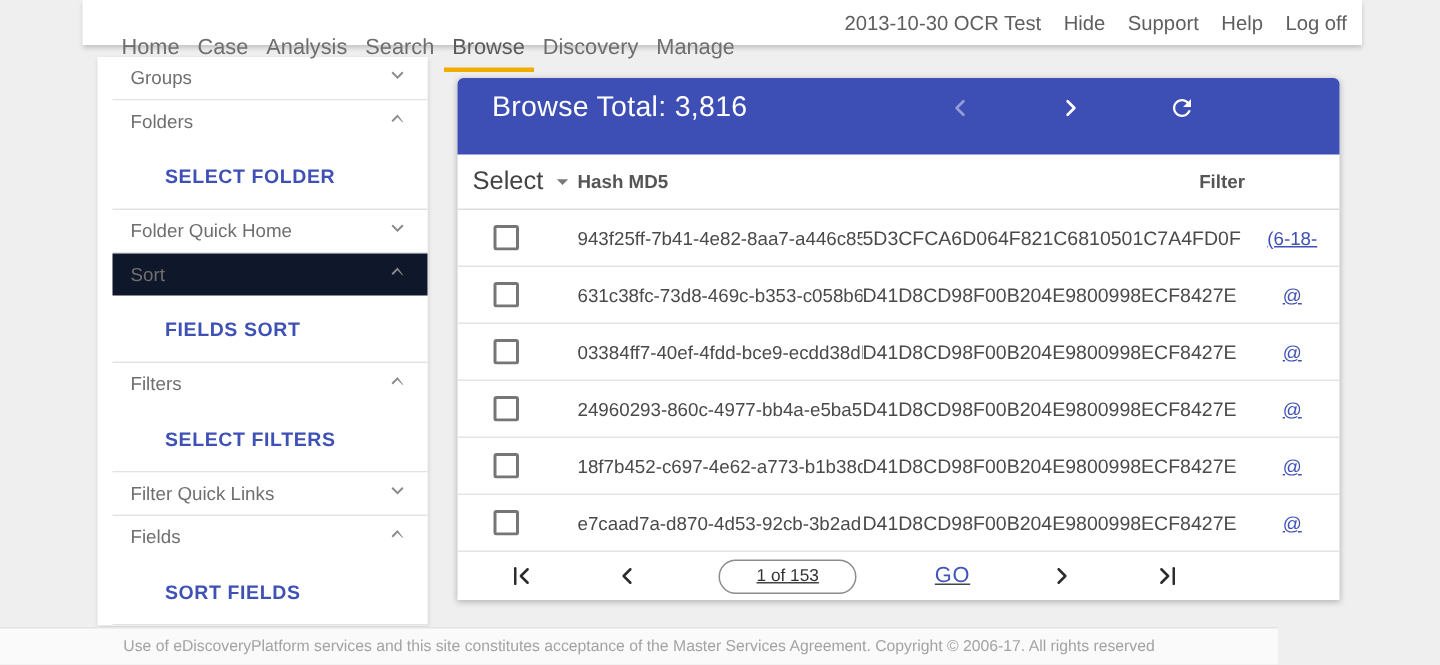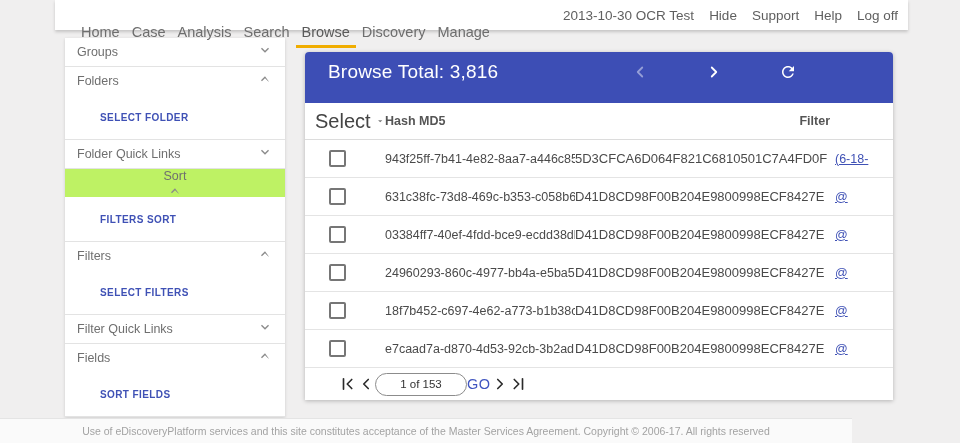--- a/index.html
+++ b/index.html
@@ -28,35 +28,35 @@
     padding:0 6px; font-size:14.5px; color:#6e6e6e;
     border-bottom:3px solid transparent; cursor:pointer; flex:none;
   }
   .nav-item.active { border-bottom-color:var(--underline,#f0ad00); color:#5a5a5a; }
   .topmenu { display:flex; align-items:center; gap:15px; margin-right:10px; font-size:13.5px; color:#5f5f5f; }
   .topmenu > span { cursor:pointer; white-space:nowrap; }
 
   
   .sidebar {
     position:absolute; left:65px; top:38px; width:220px;
-    background:#fff; box-shadow:0 1px 3px rgba(0,0,0,0.15);
+    background:#fff; box-shadow:0 1px 3px rgba(0,0,0,0.15);padding-left:10px;
   }
   .side-section { border-bottom:1px solid #e3e3e3; background:#fff; }
   .side-head {
     height:28px; display:flex; align-items:center; justify-content:space-between;
     padding:0 12px; cursor:pointer;
   }
-  .side-head.highlighted { background:#bef264;flex-direction:column; }
+  .side-head.highlighted { background:#0f172a; }
   .side-label { font-size:12.5px; color:#6f6f6f; }
   .side-head svg { width:16px; height:16px; fill:#8a8a8a; }
   .side-action { height:44px; display:flex; align-items:center; padding-left:35px; }
   .side-action button {
     background:none; border:none; cursor:pointer;
     font-family:"Liberation Sans", sans-serif;
-    font-size:10px; font-weight:bold; letter-spacing:0.4px;
+    font-size:13px; font-weight:bold; letter-spacing:0.4px;
     color:var(--link,#3f51b5);
   }
 
   
   .browse-card {
     position:absolute; left:305px; top:52px; width:588px;
     background:#fff; box-shadow:0 1px 4px rgba(0,0,0,0.25);
     border-radius:4px 4px 0 0;
   }
   .browse-header {
@@ -74,39 +74,40 @@
   .grid-row {
     display:grid; grid-template-columns:80px 190px 260px 1fr;
     align-items:center;
   }
   .thead {
     height:37px; border-bottom:1px solid #dcdcdc;
   }
   .th { font-size:12.5px; font-weight:bold; color:#555; overflow:hidden; white-space:nowrap; }
   .th-select {
     display:flex; align-items:center; gap:4px; padding-left:10px;
-    font-size:20px; font-weight:normal; color:#444; cursor:pointer;
+    font-size:17px; font-weight:normal; color:#444; cursor:pointer;
   }
   .th-select svg { width:18px; height:18px; fill:#7a7a7a; }
   .th-title { text-align:right; padding-right:5px; }
 
   .trow { height:38px; border-bottom:1px solid #e4e4e4; }
   .cell { font-size:12.5px; color:#4a4a4a; overflow:hidden; white-space:nowrap; }
   .cell-hash { font-size:13px; }
-  .cell-title { text-align:left; padding-right:5px; overflow:visible; }
+  .cell-title { text-align:center; padding-right:5px; overflow:visible; }
   .cell-title a { color:var(--link,#3f51b5); text-decoration:underline; font-size:12.5px; cursor:pointer; }
   .row-check {
     appearance:none; -webkit-appearance:none;
     width:17px; height:17px; margin-left:24px;
     border:2px solid #767676; border-radius:2px; background:#fff; cursor:pointer; display:block;
   }
 
   .pager {
-    height:32px; display:flex; align-items:center; 
+    height:32px; display:flex; align-items:center; justify-content:space-between;
     padding:0 106px 0 34px;
+    text-decoration:underline;
   }
   .pg-btn { background:none; border:none; cursor:pointer; display:flex; align-items:center; padding:0; }
   .pg-btn svg { width:18px; height:18px; }
   .page-input {
     width:92px; height:23px; border:1.5px solid #8c8c8c; border-radius:12px;
     text-align:center; font-size:11.5px; color:#333;
     font-family:"Liberation Sans", sans-serif; background:#fff;
   }
   .go-btn {
     background:none; border:none; cursor:pointer;
@@ -177,21 +178,21 @@
         </span>
 
       </div>
       <div class="side-action">
         <button>SELECT FOLDER</button>
       </div>
     </section>
 
     <section class="side-section">
       <div class="side-head">
-        <span class="side-label">Folder Quick Links</span>
+        <span class="side-label">Folder Quick Home</span>
 
         <span>
           <svg viewBox="0 0 24 24">
             <path d="M16.59 8.59L12 13.17 7.41 8.59 6 10l6 6 6-6z"></path>
           </svg>
         </span>
       </div>
 
     </section>
 
@@ -199,21 +200,21 @@
       <div class="side-head highlighted">
         <span class="side-label">Sort</span>
         <span>
           <svg viewBox="0 0 24 24">
             <path d="M12 8l-6 6 1.41 1.41L12 10.83l4.59 4.58L18 16z"></path>
           </svg>
         </span>
 
       </div>
       <div class="side-action">
-        <button>FILTERS SORT</button>
+        <button>FIELDS SORT</button>
       </div>
     </section>
 
     <section class="side-section">
       <div class="side-head">
         <span class="side-label">Filters</span>
         <span>
           <svg viewBox="0 0 24 24">
             <path d="M12 8l-6 6 1.41 1.41L12 10.83l4.59 4.58L18 16z"></path>
           </svg>

